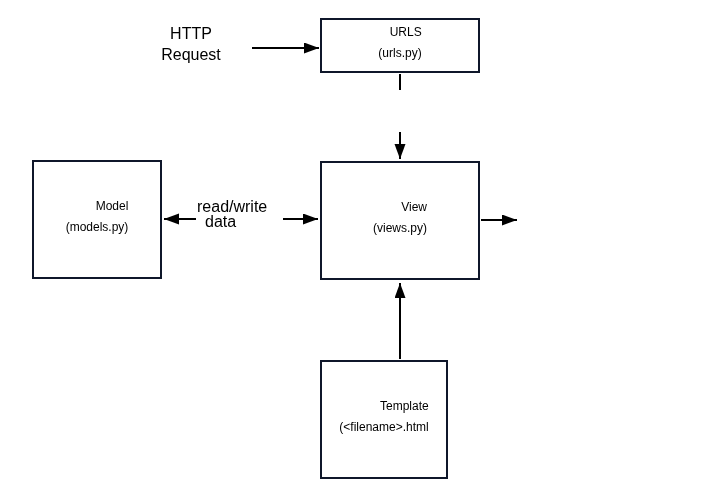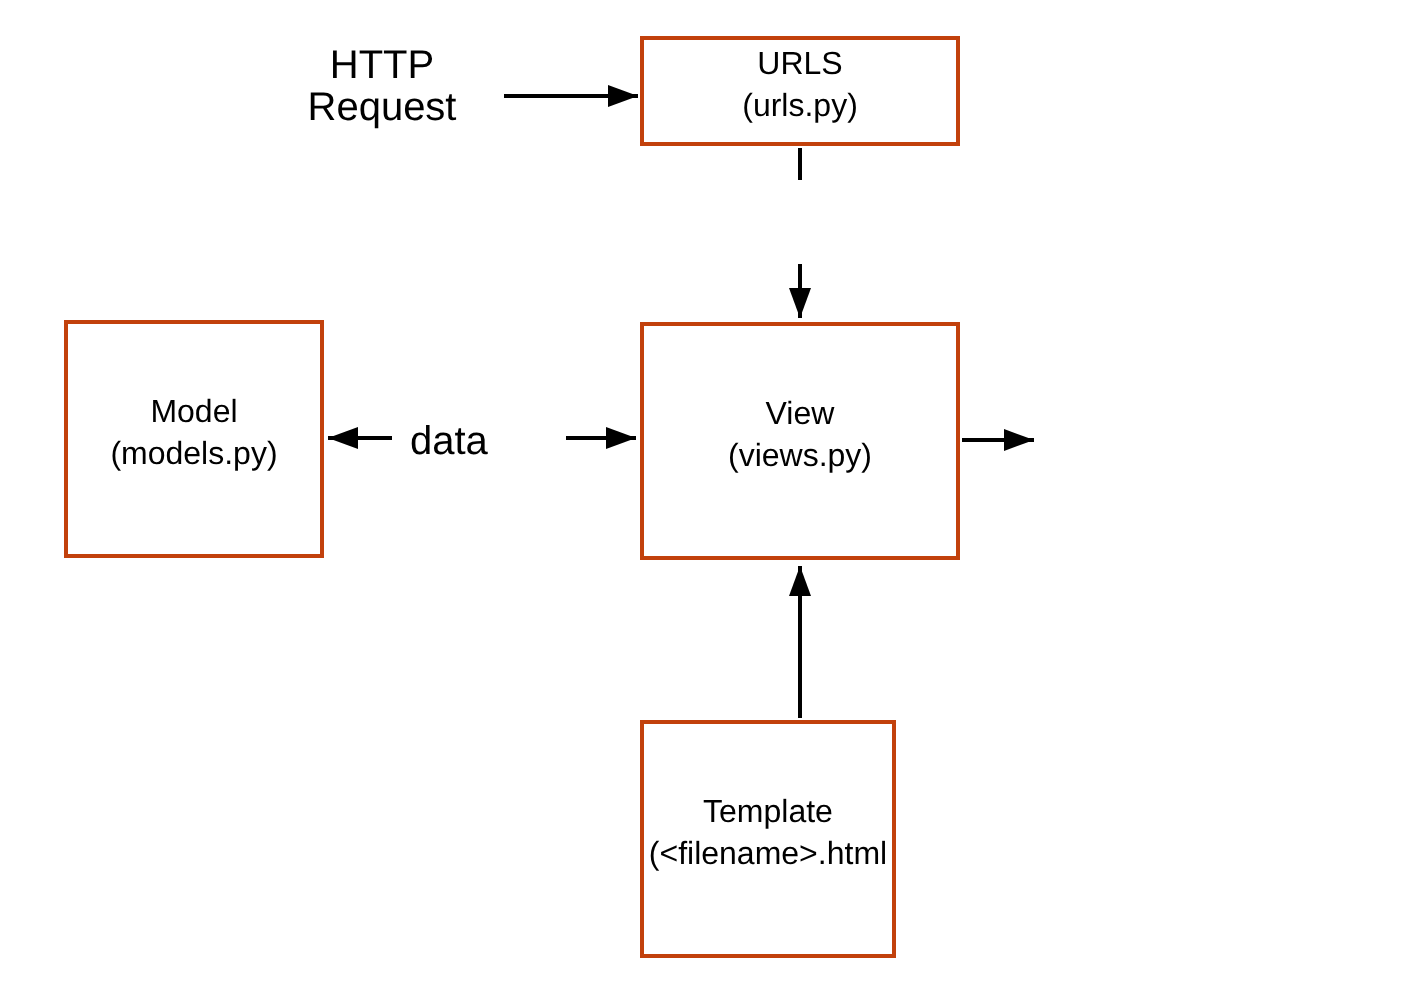--- a/index.html
+++ b/index.html
@@ -8,34 +8,34 @@
     width: 713px;
     height: 503px;
     background: #ffffff;
     font-family: "Liberation Sans", sans-serif;
     color: #000000;
     overflow: hidden;
   }
   .box {
     position: absolute;
     box-sizing: border-box;
-    border: 2px solid #c2410c;
+    border: 2px solid #0f172a;
     background: #ffffff;
     display: flex;
     align-items: center;
     justify-content: center;
-    text-align: center;
-    font-size: 16px;
+    text-align: right;
+    font-size: 12px;
     line-height: 21px;
     white-space: pre-line;
     padding-bottom: 5px;
   }
   .lbl {
     position: absolute;
-    font-size: 20px;
+    font-size: 16px;
     line-height: 21px;
     white-space: pre-line;
   }
   .center { text-align: center; }
   svg.arrows { position: absolute; left: 0; top: 0; }
   svg.arrows line { stroke: #000000; stroke-width: 2; }
 </style>
 </head>
 <body>
 
@@ -73,16 +73,17 @@
 
   <div class="box" style="left:320px; top:360px; width:128px; height:119px;">
     <div>Template
 (&lt;filename&gt;.html</div>
   </div>
 
   <div class="lbl center" style="left:130px; top:23px; width:122px;">HTTP
 Request</div>
 
 
+  <div class="lbl" style="left:197px; top:196px;">read/write</div>
   <div class="lbl" style="left:205px; top:211px;">data</div>
 
 
 </div>
 
 </body></html>

